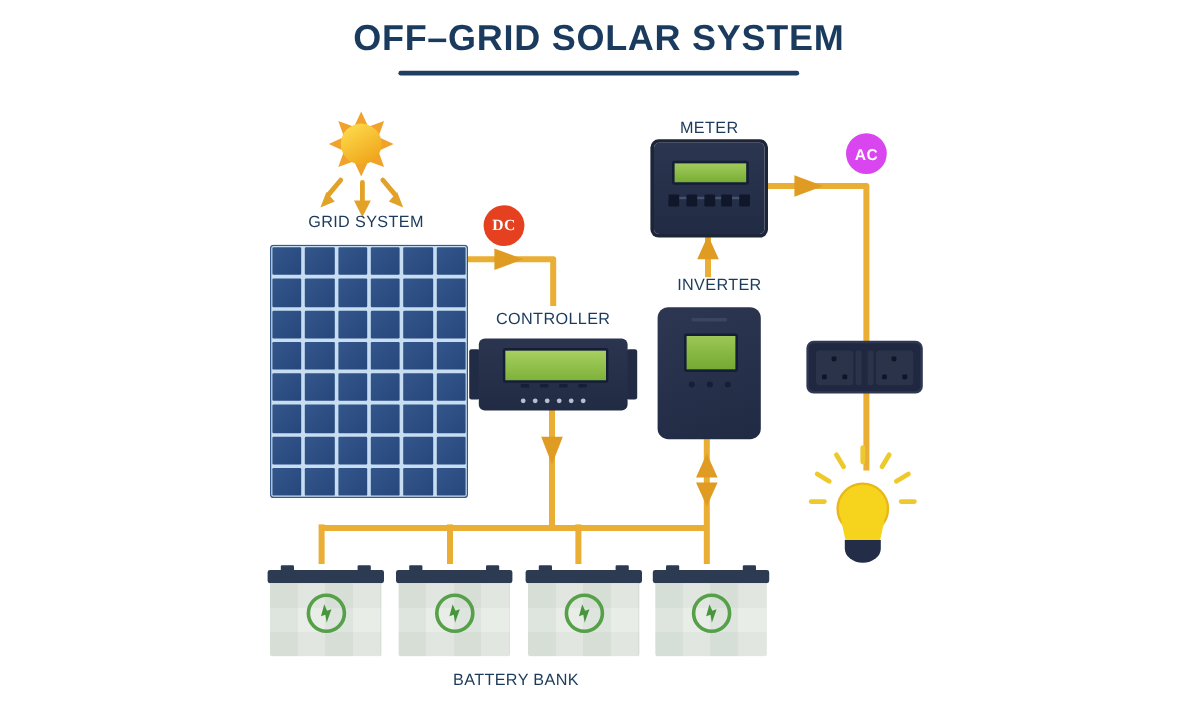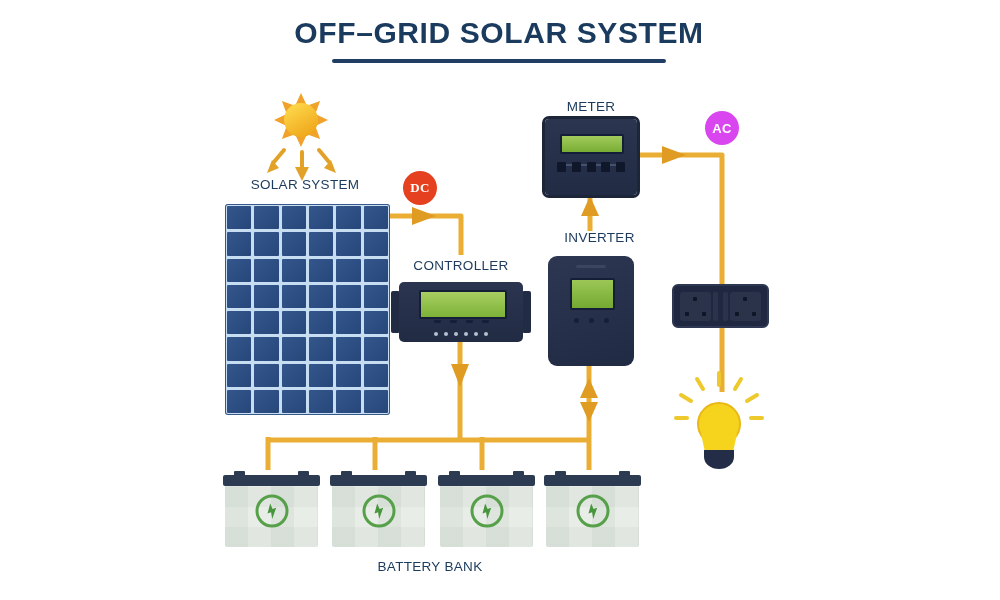--- a/index.html
+++ b/index.html
@@ -139,21 +139,21 @@
       </g>
       <circle cx="719" cy="424" r="21" fill="#f6d31d" stroke="#e9b818" stroke-width="2"></circle>
       <polygon points="701,434 737,434 733,452 705,452" fill="#f6d31d"></polygon>
       <path d="M 704 450 h 30 v 7 a 15 12 0 0 1 -30 0 z" fill="#232d47"></path>
     </g>
   </svg>
 
   <div class="title">OFF–GRID SOLAR SYSTEM</div>
   <div class="title-rule"></div>
 
-  <div class="lbl" style="left:305px;top:177px;">SOLAR SYSTEM</div>
+  <div class="lbl" style="left:305px;top:177px;">GRID SYSTEM</div>
   <div class="lbl" style="left:461px;top:258px;">CONTROLLER</div>
   <div class="lbl" style="left:591px;top:99px;">METER</div>
   <div class="lbl" style="left:590px;top:230px;padding-left:19px;">INVERTER</div>
   <div class="lbl" style="left:430px;top:559px;">BATTERY BANK</div>
 
   <div class="badge dc">DC</div>
   <div class="badge ac">AC</div>
 
   <div class="dev panel">
       <div class="cell"></div>

